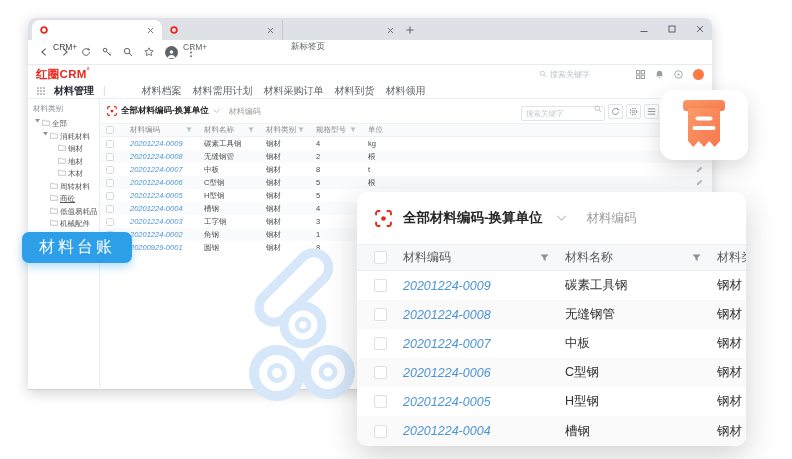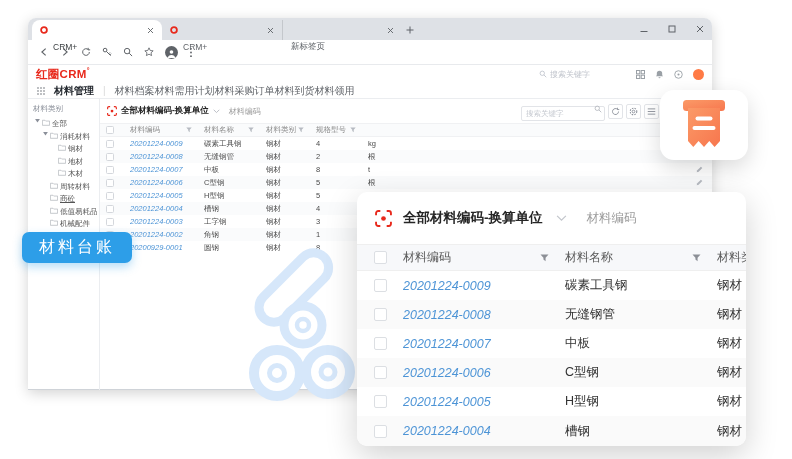--- a/index.html
+++ b/index.html
@@ -27,21 +27,21 @@
   
   .app-header{height:18px;display:flex;align-items:center;padding:0 8px;}
   .logo{color:#e8291c;font-weight:bold;font-size:11.5px;letter-spacing:.3px;}
   .logo sup{font-size:7px;}
   .hdr-right{margin-left:auto;display:flex;align-items:center;gap:10px;}
   .hdr-search{display:flex;align-items:center;gap:3px;color:#c0c4cc;font-size:8px;margin-right:36px;}
   .avatar-orange{width:11px;height:11px;border-radius:50%;background:#ff7a45;}
   .menubar{height:16px;display:flex;align-items:center;gap:9px;padding:0 9px;border-bottom:1px solid #ebedf0;font-size:10px;color:#5f6368;}
   .menu-active{color:#24292f;font-weight:bold;}
   .menu-sep{color:#d9d9d9;}
-  .menu-list{display:flex;}
+  .menu-list{display:flex;gap:11px;margin-left:27px;}
   .menu-item{cursor:default;}
   .content{display:flex;height:291px;}
   .sidebar{width:72px;border-right:1px solid #ebedf0;padding:5px 2px 0 5px;font-size:7.5px;color:#555;}
   .side-title{color:#8a8f99;margin-bottom:5px;}
   .tree-item{display:flex;align-items:flex-start;gap:2px;height:12.5px;white-space:nowrap;}
   .main{flex:1;min-width:0;position:relative;}
 
   
   .toolbar{height:24px;display:flex;align-items:center;gap:4px;padding:0 7px;}
   .list-title{font-size:8.5px;font-weight:bold;color:#262626;}
@@ -486,20 +486,28 @@
               </span>
             </span>
           <span class="th">
               <span>规格型号</span>
               <span class="funnel">
                 <svg width="6" height="6" viewBox="0 0 10 9">
                   <path d="M.5.5h9L6.2 4.2v3.9L3.8 6.3V4.2z" fill="currentColor"></path>
                 </svg>
               </span>
             </span>
+          <span class="th">
+              <span>单位</span>
+              <span class="funnel">
+                <svg width="6" height="6" viewBox="0 0 10 9">
+                  <path d="M.5.5h9L6.2 4.2v3.9L3.8 6.3V4.2z" fill="currentColor"></path>
+                </svg>
+              </span>
+            </span>
           <span></span>
         </div>
 
         <div>
 
             <div class="grid tr">
               <span class="cb"></span>
               <span class="td code">20201224-0009</span>
               <span class="td">碳素工具钢</span>
               <span class="td">钢材</span>

